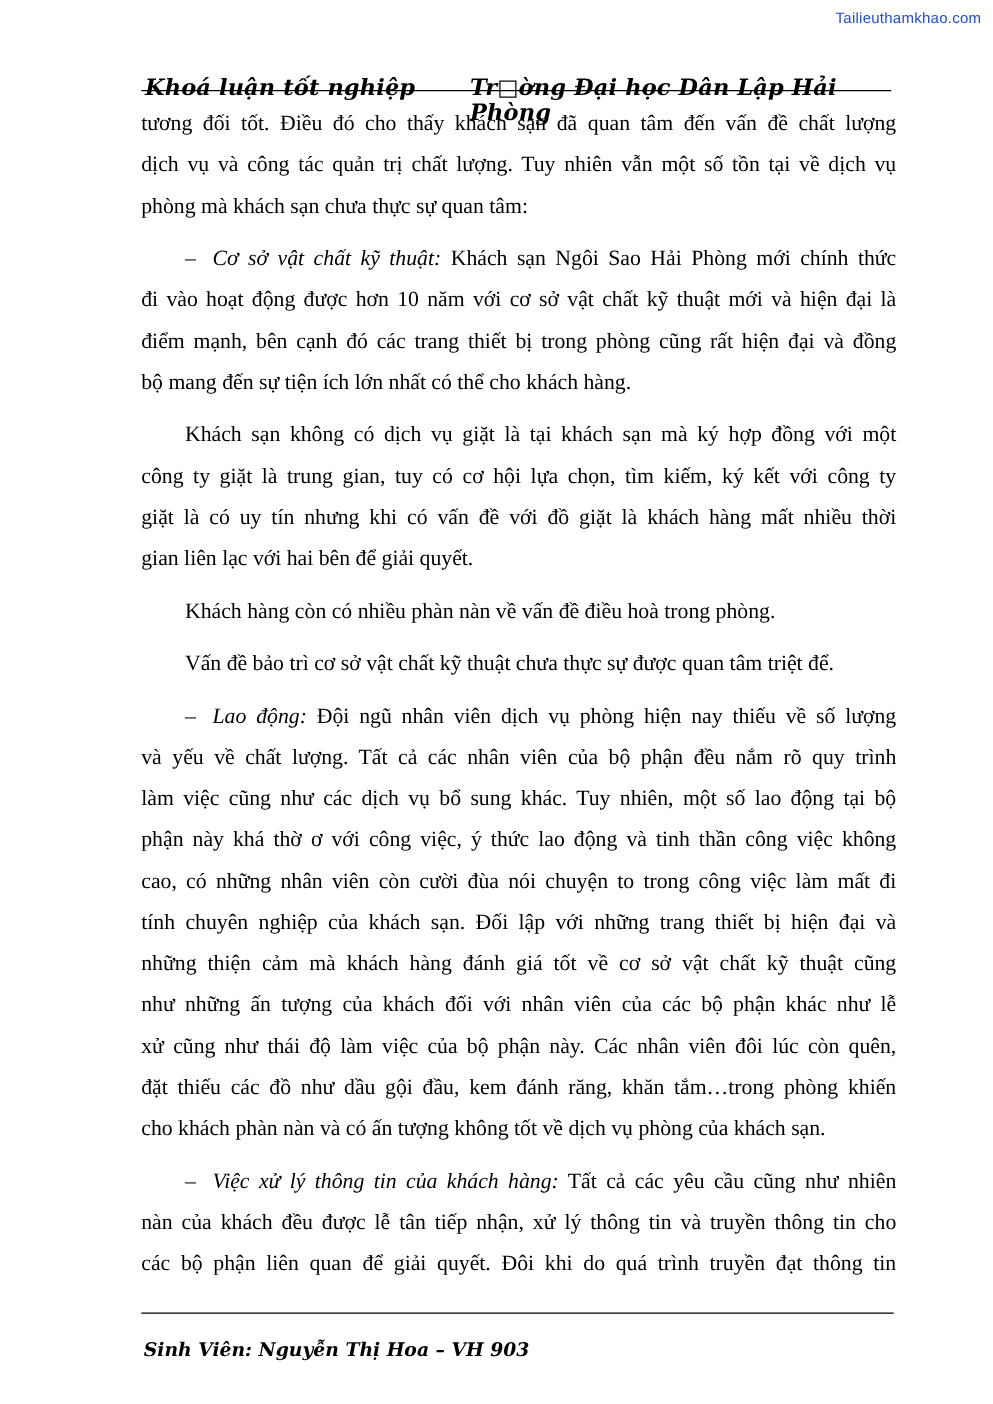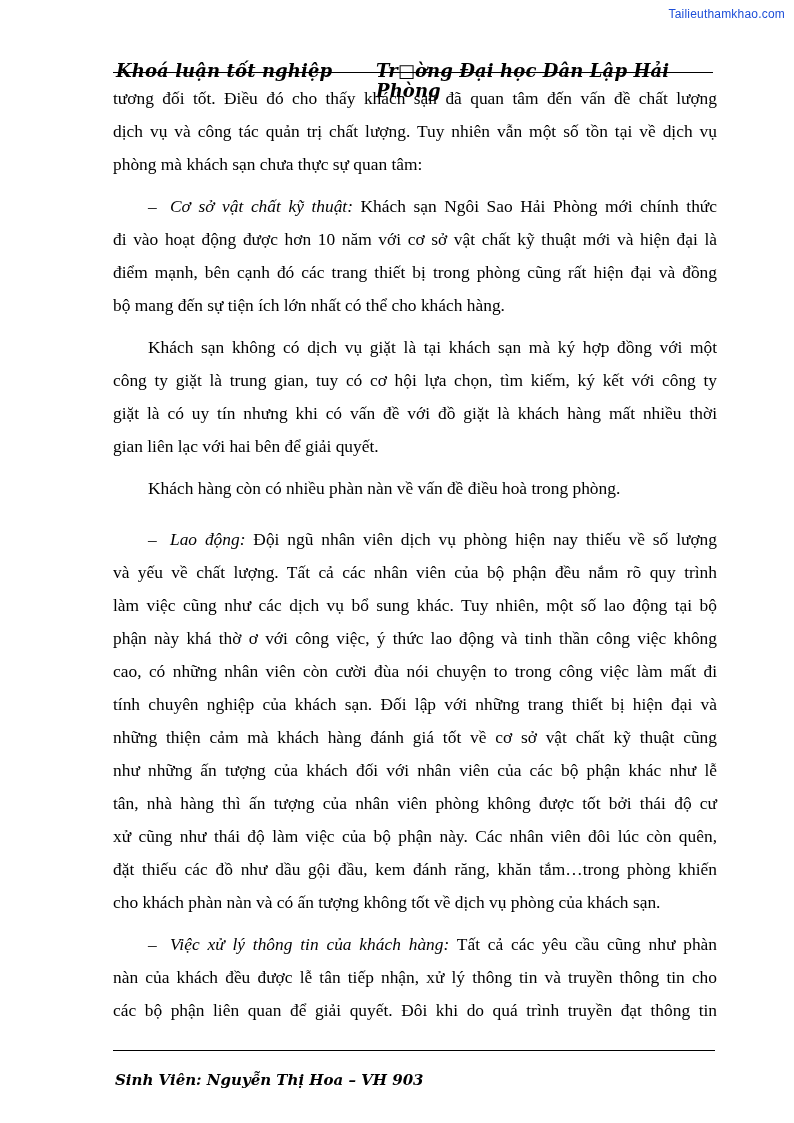--- a/index.html
+++ b/index.html
@@ -52,40 +52,42 @@
     <span class="line">giặt là có uy tín nhưng khi có vấn đề với đồ giặt là khách hàng mất nhiều thời</span>
     <span class="line last">gian liên lạc với hai bên để giải quyết.</span>
   </div>
   <div class="gap"></div>
 
   <div>
     <span class="line ind last">Khách hàng còn có nhiều phàn nàn về vấn đề điều hoà trong phòng.</span>
   </div>
   <div class="gap"></div>
 
+  <div>
+    <span class="line ind last">Vấn đề bảo trì cơ sở vật chất kỹ thuật chưa thực sự được quan tâm triệt để.</span>
+  </div>
   <div class="gap"></div>
 
   <div>
     <span class="line ind"><span class="dash">–</span><i>Lao động:</i><span> Đội ngũ nhân viên dịch vụ phòng hiện nay thiếu về số lượng</span></span>
     <span class="line">và yếu về chất lượng. Tất cả các nhân viên của bộ phận đều nắm rõ quy trình</span>
     <span class="line">làm việc cũng như các dịch vụ bổ sung khác. Tuy nhiên, một số lao động tại bộ</span>
     <span class="line">phận này khá thờ ơ với công việc, ý thức lao động và tinh thần công việc không</span>
     <span class="line">cao, có những nhân viên còn cười đùa nói chuyện to trong công việc làm mất đi</span>
     <span class="line">tính chuyên nghiệp của khách sạn. Đối lập với những trang thiết bị hiện đại và</span>
     <span class="line">những thiện cảm mà khách hàng đánh giá tốt về cơ sở vật chất kỹ thuật cũng</span>
     <span class="line">như những ấn tượng của khách đối với nhân viên của các bộ phận khác như lễ</span>
-    <span class="line">tân, nhà hàng thì ấn tượng của nhân viên phòng không được tốt bởi thái độ cư</span>
     <span class="line">xử cũng như thái độ làm việc của bộ phận này. Các nhân viên đôi lúc còn quên,</span>
     <span class="line">đặt thiếu các đồ như dầu gội đầu, kem đánh răng, khăn tắm…trong phòng khiến</span>
     <span class="line last">cho khách phàn nàn và có ấn tượng không tốt về dịch vụ phòng của khách sạn.</span>
   </div>
   <div class="gap"></div>
 
   <div>
-    <span class="line ind"><span class="dash">–</span><i>Việc xử lý thông tin của khách hàng:</i><span> Tất cả các yêu cầu cũng như phàn</span></span>
+    <span class="line ind"><span class="dash">–</span><i>Việc xử lý thông tin của khách hàng:</i><span> Tất cả các yêu cầu cũng như nhiên</span></span>
     <span class="line">nàn của khách đều được lễ tân tiếp nhận, xử lý thông tin và truyền thông tin cho</span>
     <span class="line">các bộ phận liên quan để giải quyết. Đôi khi do quá trình truyền đạt thông tin</span>
   </div>
 </div>
 
 <div class="footer">
   <span class="name">Sinh Viên: Nguyễn Thị Hoa – VH 903</span>
 </div>
 
 </body></html>

